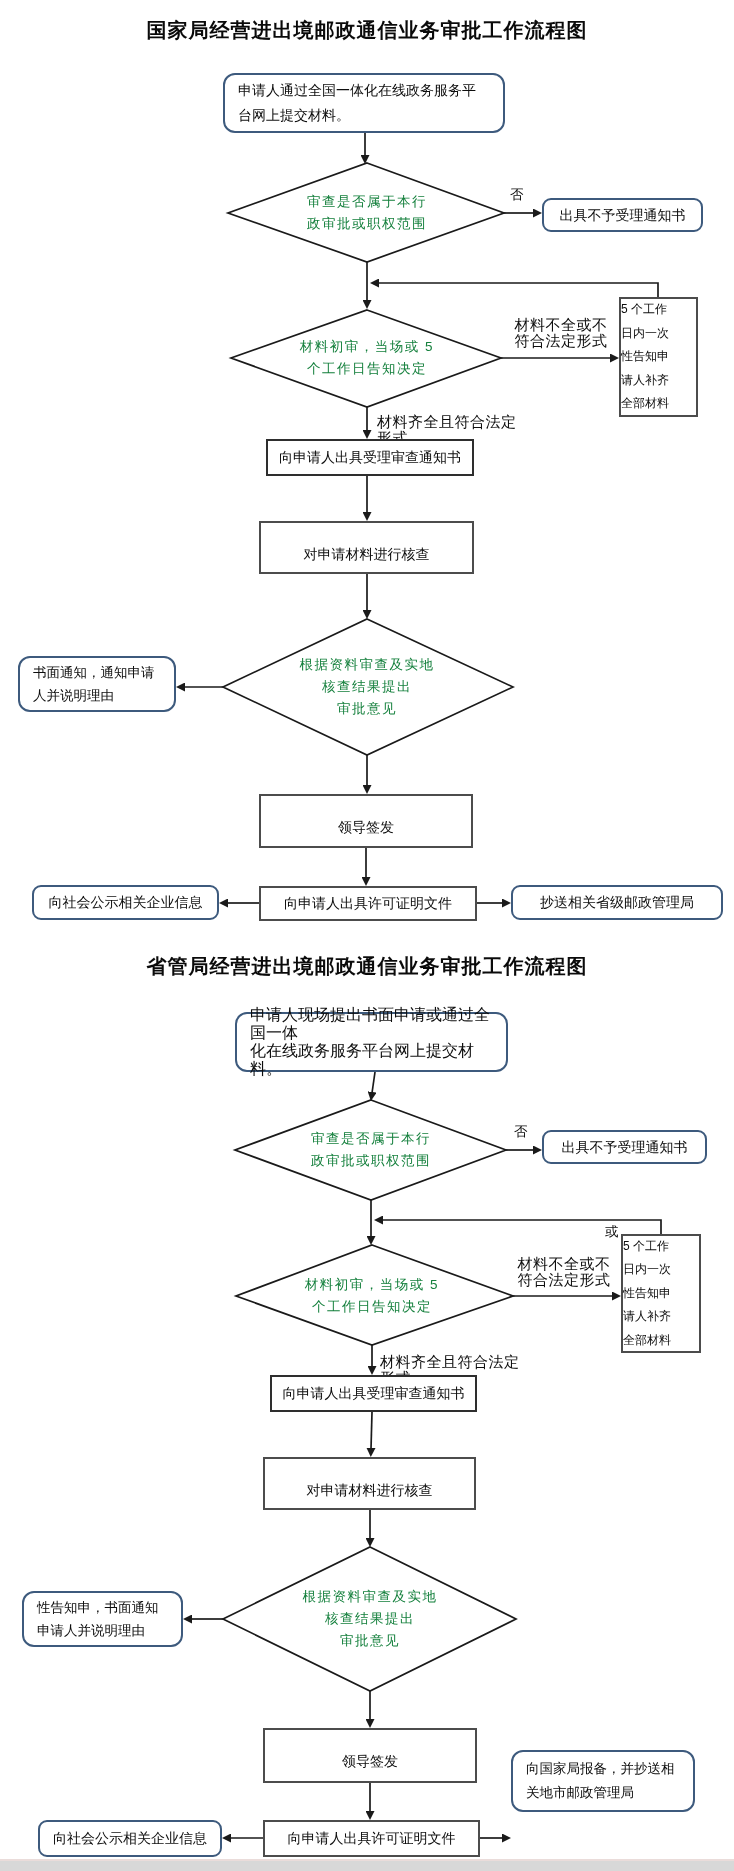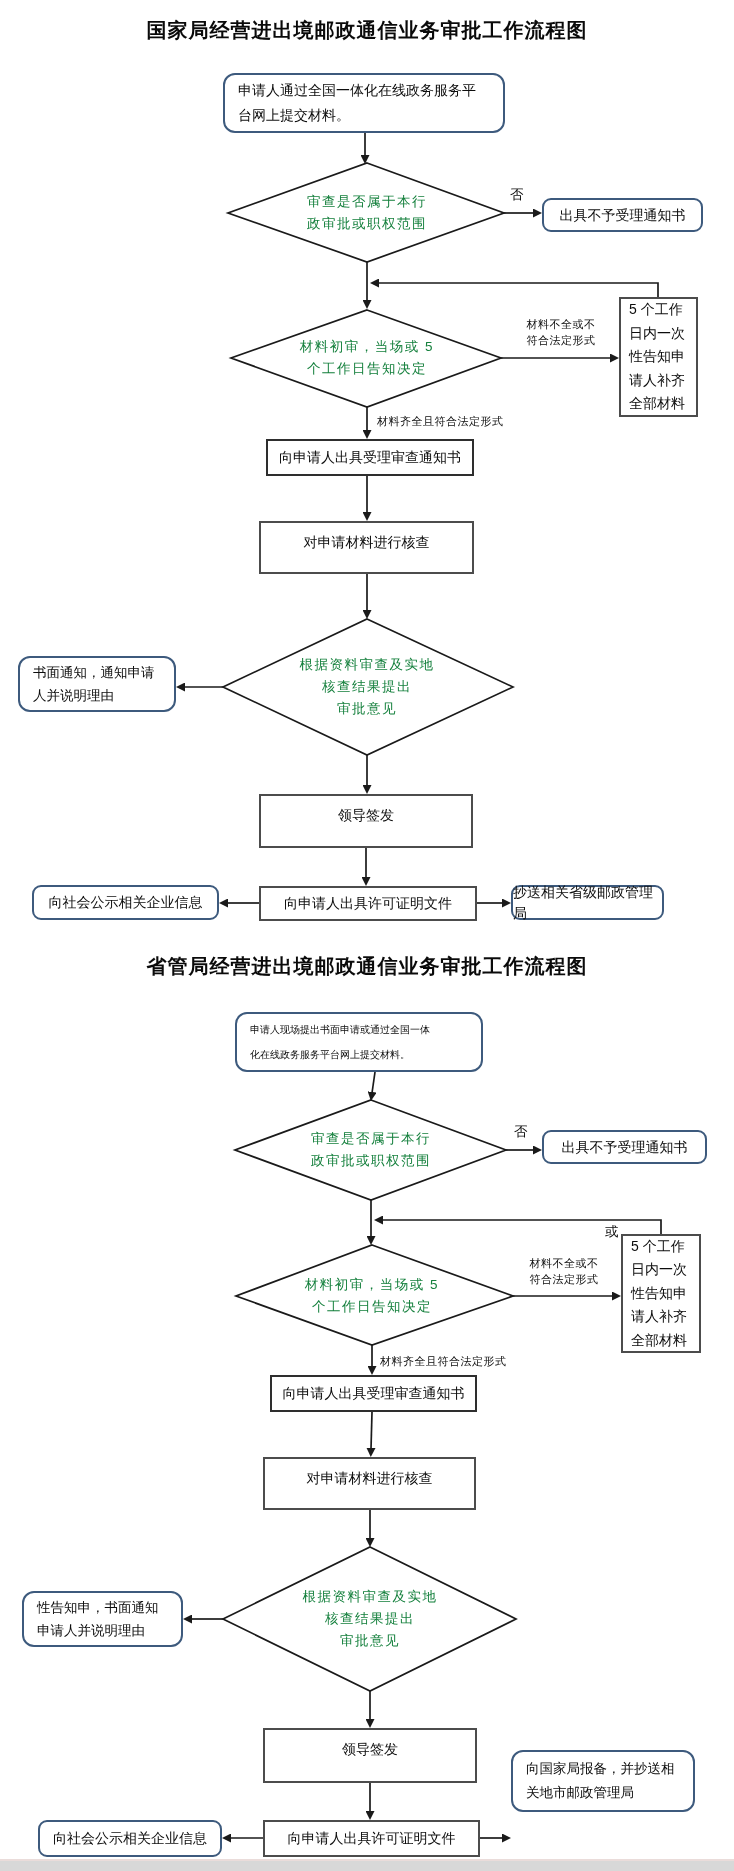--- a/index.html
+++ b/index.html
@@ -19,29 +19,29 @@
     position:absolute; box-sizing:border-box; background:#ffffff;
     display:flex; align-items:center; justify-content:center;
     font-size:13.5px; line-height:1.5;
     white-space:pre-line; color:#0d0d0d;
   }
   .rounded { border:2px solid #3d5a7d; border-radius:12px; }
   .rounded.small-r { border-radius:9px; }
   .rect { border:2px solid #4c4c4c; }
   .rect.dark { border-color:#2e2e2e; }
   .leftText { justify-content:flex-start; text-align:left; padding:0 13px; }
-  .padTop { align-items:flex-start; padding-top:9px; }
-  .supp { font-size:14px; line-height:23.5px; padding-left:8px;
+  .padTop { align-items:flex-start; padding-top:21px; }
+  .supp { font-size:12px; line-height:23.5px; 
           justify-content:flex-start; text-align:left; }
   .dtext {
     position:absolute; text-align:center; white-space:pre-line;
     font-size:13.5px; line-height:22px; letter-spacing:1.5px; color:#15803d;
   }
   .edge-label {
-    position:absolute; font-size:11px; line-height:15.5px;
+    position:absolute; font-size:15px; line-height:15.5px;
     white-space:pre-line; text-align:center; color:#0d0d0d; letter-spacing:0.5px;
   }
   .bottom-strip {
     position:absolute; left:0; top:1859px; width:734px; height:12px;
     background:#d8d8d8; border-top:2px solid #eadcda;
   }
 </style>
 </head>
 <body>
 
@@ -130,27 +130,27 @@
 
     <div class="node rounded leftText" style="left:18px;top:656px;width:158px;height:56px;line-height:23px">书面通知，通知申请
 人并说明理由</div>
 
     <div class="node rect padTop" style="left:259px;top:794px;width:214px;height:54px;font-size:14px">领导签发</div>
 
     <div class="node rounded small-r" style="left:32px;top:885px;width:187px;height:35px;font-size:14px">向社会公示相关企业信息</div>
 
     <div class="node rect" style="left:259px;top:886px;width:218px;height:35px;font-size:14px">向申请人出具许可证明文件</div>
 
-    <div class="node rounded small-r" style="left:511px;top:885px;width:153px;height:35px;font-size:14px">抄送相关省级邮政管理局</div>
+    <div class="node rounded small-r" style="left:511px;top:885px;width:212px;height:35px;font-size:14px">抄送相关省级邮政管理局</div>
   </section>
 
   <section>
     <div class="chart-title" style="top:953px">省管局经营进出境邮政通信业务审批工作流程图</div>
 
-    <div class="node rounded leftText" style="left:235px;top:1012px;width:248px;height:60px;font-size:10px;line-height:25px">申请人现场提出书面申请或通过全国一体
+    <div class="node rounded leftText" style="left:235px;top:1012px;width:273px;height:60px;font-size:16px;line-height:18px">申请人现场提出书面申请或通过全国一体
 化在线政务服务平台网上提交材料。</div>
 
     <div class="dtext" style="left:271px;top:1128px;width:200px">审查是否属于本行
 政审批或职权范围</div>
 
     <div class="edge-label" style="left:510px;top:1124px;width:22px;font-size:13.5px">否</div>
 
     <div class="node rounded small-r" style="left:542px;top:1130px;width:165px;height:34px;font-size:14px">出具不予受理通知书</div>
 
     <div class="edge-label" style="left:601px;top:1224px;width:22px;font-size:13.5px">或</div>

